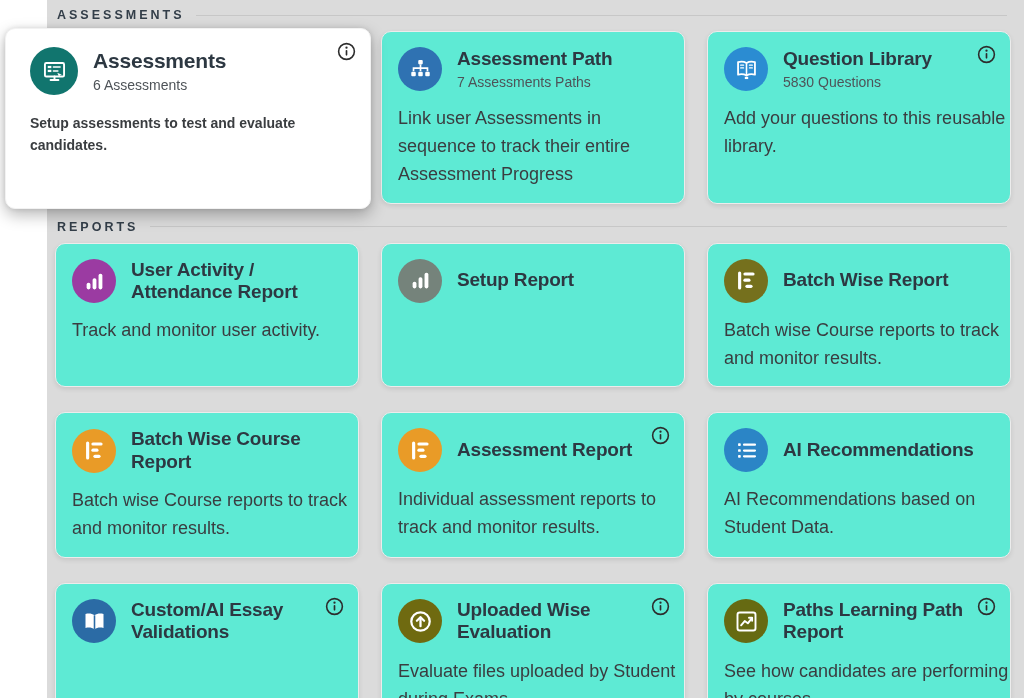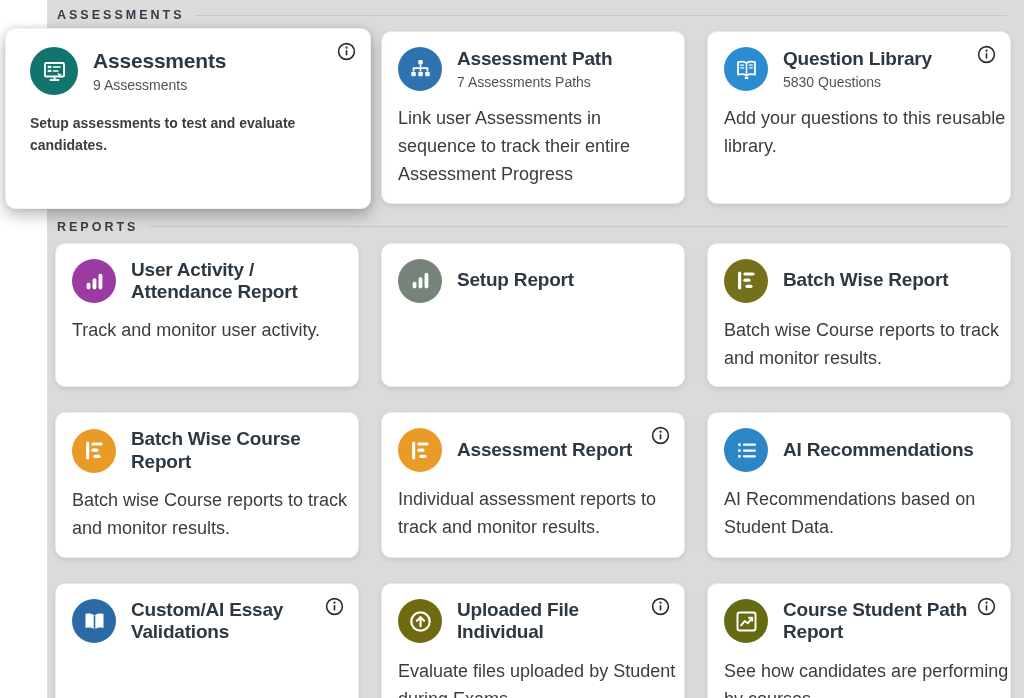--- a/index.html
+++ b/index.html
@@ -25,21 +25,21 @@
   }
   .section-rule{flex:1;height:1px;background:#c7c7c7;margin-right:2px;}
   .cards{
     display:grid;
     grid-template-columns:repeat(3,1fr);
     gap:25px 22px;
   }
   .section-reports{margin-top:10px;}
   .card{
     position:relative;
-    background:#ffffff;
+    background:#5eead4;
     border:1px solid #ececec;
     border-radius:10px;
     padding:15px 0 14px 16px;
     min-height:135px;
     box-sizing:border-box;
     box-shadow:0 2px 5px rgba(0,0,0,0.10);
     cursor:pointer;
   }
   .card.highlighted{
     background:#ffffff;
@@ -98,21 +98,21 @@
                 <rect x="3.5" y="4.5" width="17" height="12" rx="1.2" stroke="#fff" stroke-width="1.7"></rect>
                 <rect x="6" y="7" width="3.2" height="2" fill="#fff"></rect>
                 <rect x="6" y="10.5" width="3.2" height="2" fill="#fff"></rect>
                 <path d="M11 8h6M11 11.5h4" stroke="#fff" stroke-width="1.3" stroke-linecap="round"></path>
                 <path d="M12 16.5v2.3M8.5 19.5h7" stroke="#fff" stroke-width="1.7" stroke-linecap="round"></path>
                 <path d="M14.5 13.2l4 1.6-1.7.6-.6 1.7z" fill="#fff"></path>
               </svg>
             </div>
             <div class="card-titleblock">
               <h3 class="card-title">Assessments</h3>
-              <div class="card-subtitle">9 Assessments</div>
+              <div class="card-subtitle">6 Assessments</div>
             </div>
           </div>
           <button class="info-btn"><svg viewBox="0 0 24 24" fill="none">
               <circle cx="12" cy="12" r="9" stroke="#2c2c2c" stroke-width="1.8"></circle>
               <circle cx="12" cy="7.6" r="1.3" fill="#2c2c2c"></circle>
               <rect x="11.05" y="10.2" width="1.9" height="6.6" rx="0.95" fill="#2c2c2c"></rect>
             </svg></button>
           <p class="card-desc">Setup assessments to test and evaluate candidates.</p>
         </article>
         <article class="card">
@@ -282,41 +282,41 @@
         <article class="card">
           <div class="card-head">
             <div class="icon-circle" style="background: rgb(111, 106, 16); color: rgb(111, 106, 16);">
               <svg viewBox="0 0 24 24" fill="none">
                 <circle cx="12" cy="12" r="8.2" stroke="#fff" stroke-width="2"></circle>
                 <path d="M12 16.2V8.6" stroke="#fff" stroke-width="2" stroke-linecap="round"></path>
                 <path d="M8.8 11.4L12 8.2l3.2 3.2" stroke="#fff" stroke-width="2" stroke-linecap="round" stroke-linejoin="round"></path>
               </svg>
             </div>
             <div class="card-titleblock">
-              <h3 class="card-title">Uploaded File Individual</h3>
+              <h3 class="card-title">Uploaded Wise Evaluation</h3>
             </div>
           </div>
           <button class="info-btn"><svg viewBox="0 0 24 24" fill="none">
               <circle cx="12" cy="12" r="9" stroke="#2c2c2c" stroke-width="1.8"></circle>
               <circle cx="12" cy="7.6" r="1.3" fill="#2c2c2c"></circle>
               <rect x="11.05" y="10.2" width="1.9" height="6.6" rx="0.95" fill="#2c2c2c"></rect>
             </svg></button>
           <p class="card-desc">Evaluate files uploaded by Student during Exams.</p>
         </article>
         <article class="card">
           <div class="card-head">
             <div class="icon-circle" style="background: rgb(102, 106, 18); color: rgb(102, 106, 18);">
               <svg viewBox="0 0 24 24" fill="none">
                 <rect x="4" y="4" width="16" height="16" rx="2" stroke="#fff" stroke-width="1.7"></rect>
                 <path d="M7.2 15.4l3.2-3.8 2.8 2 3.6-4.6" stroke="#fff" stroke-width="1.7" stroke-linecap="round" stroke-linejoin="round"></path>
                 <path d="M14.2 8.6h2.8v2.8" stroke="#fff" stroke-width="1.7" stroke-linecap="round" stroke-linejoin="round"></path>
               </svg>
             </div>
             <div class="card-titleblock">
-              <h3 class="card-title">Course Student Path Report</h3>
+              <h3 class="card-title">Paths Learning Path Report</h3>
             </div>
           </div>
           <button class="info-btn"><svg viewBox="0 0 24 24" fill="none">
               <circle cx="12" cy="12" r="9" stroke="#2c2c2c" stroke-width="1.8"></circle>
               <circle cx="12" cy="7.6" r="1.3" fill="#2c2c2c"></circle>
               <rect x="11.05" y="10.2" width="1.9" height="6.6" rx="0.95" fill="#2c2c2c"></rect>
             </svg></button>
           <p class="card-desc">See how candidates are performing by courses.</p>
         </article>
       </div>

